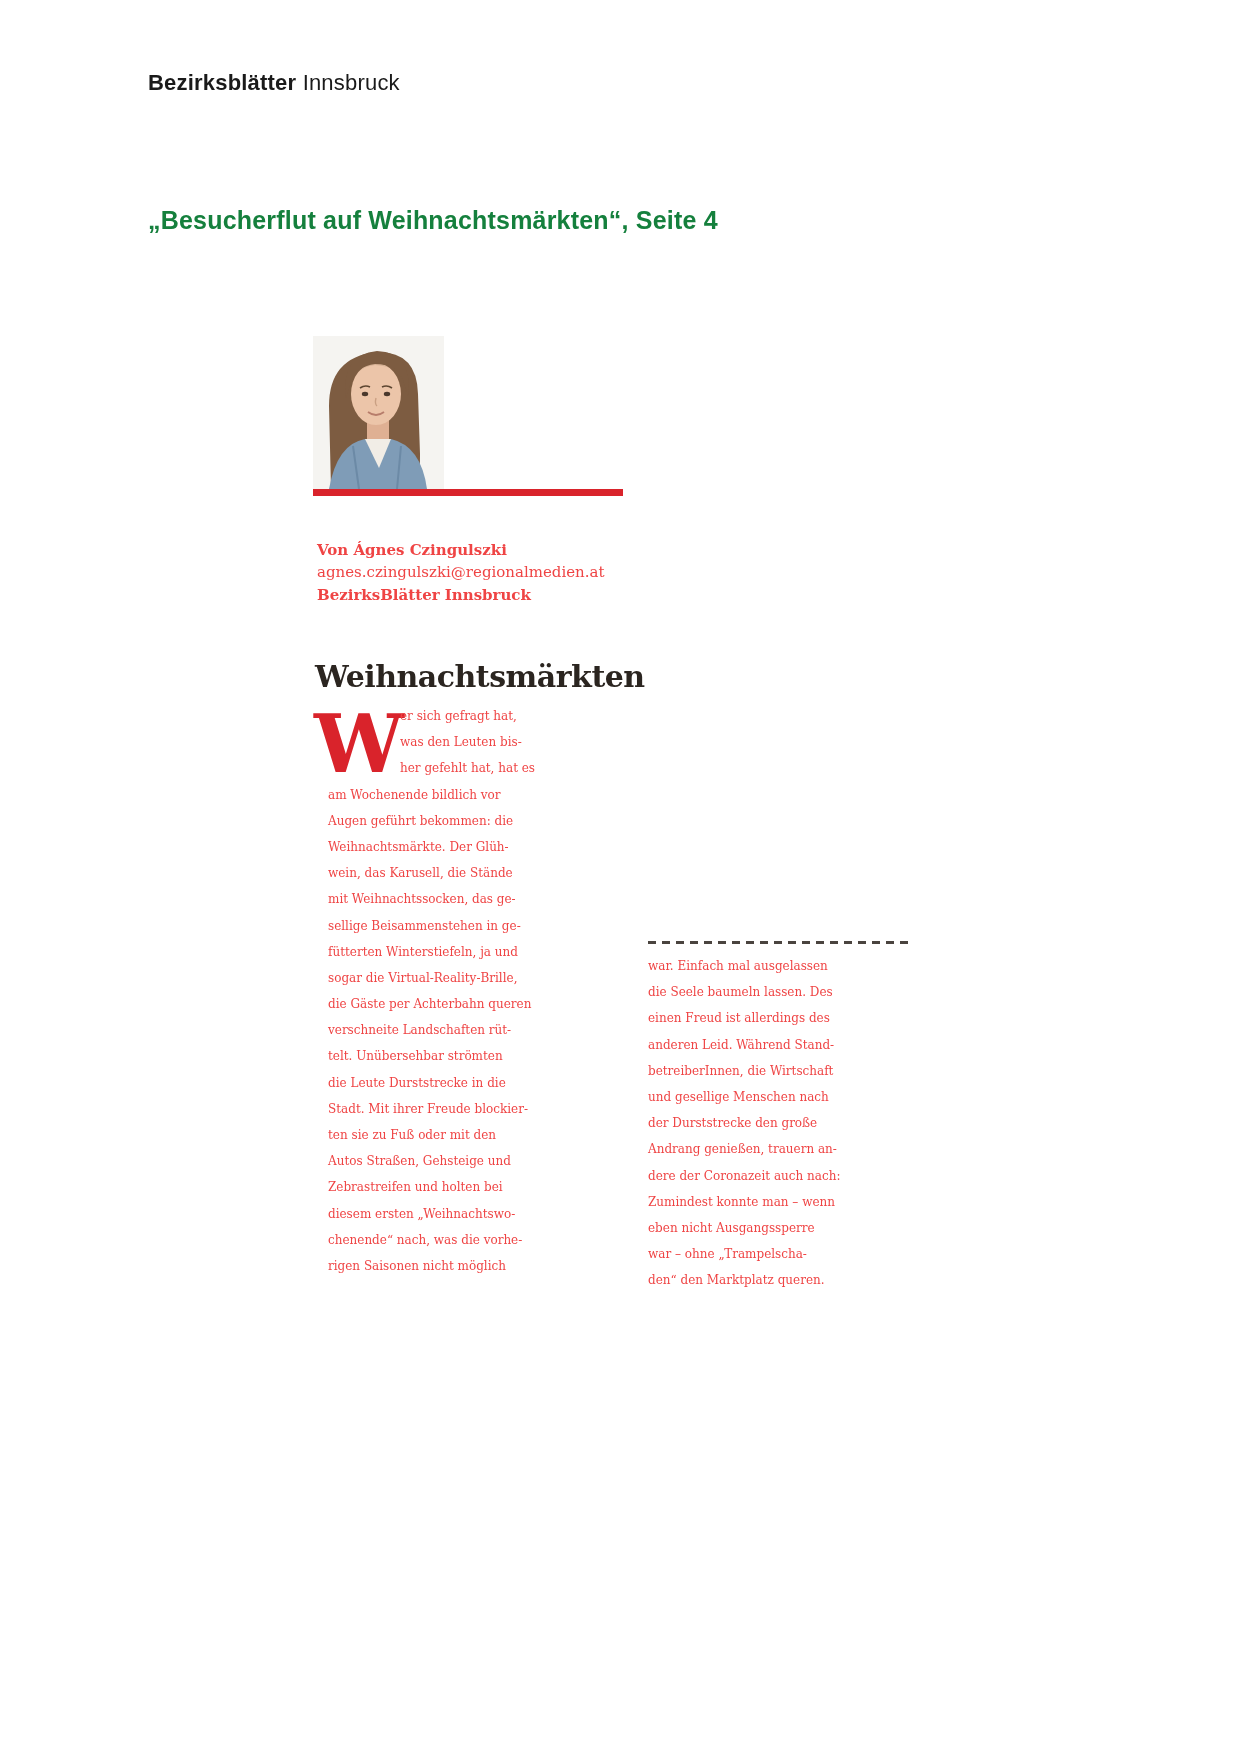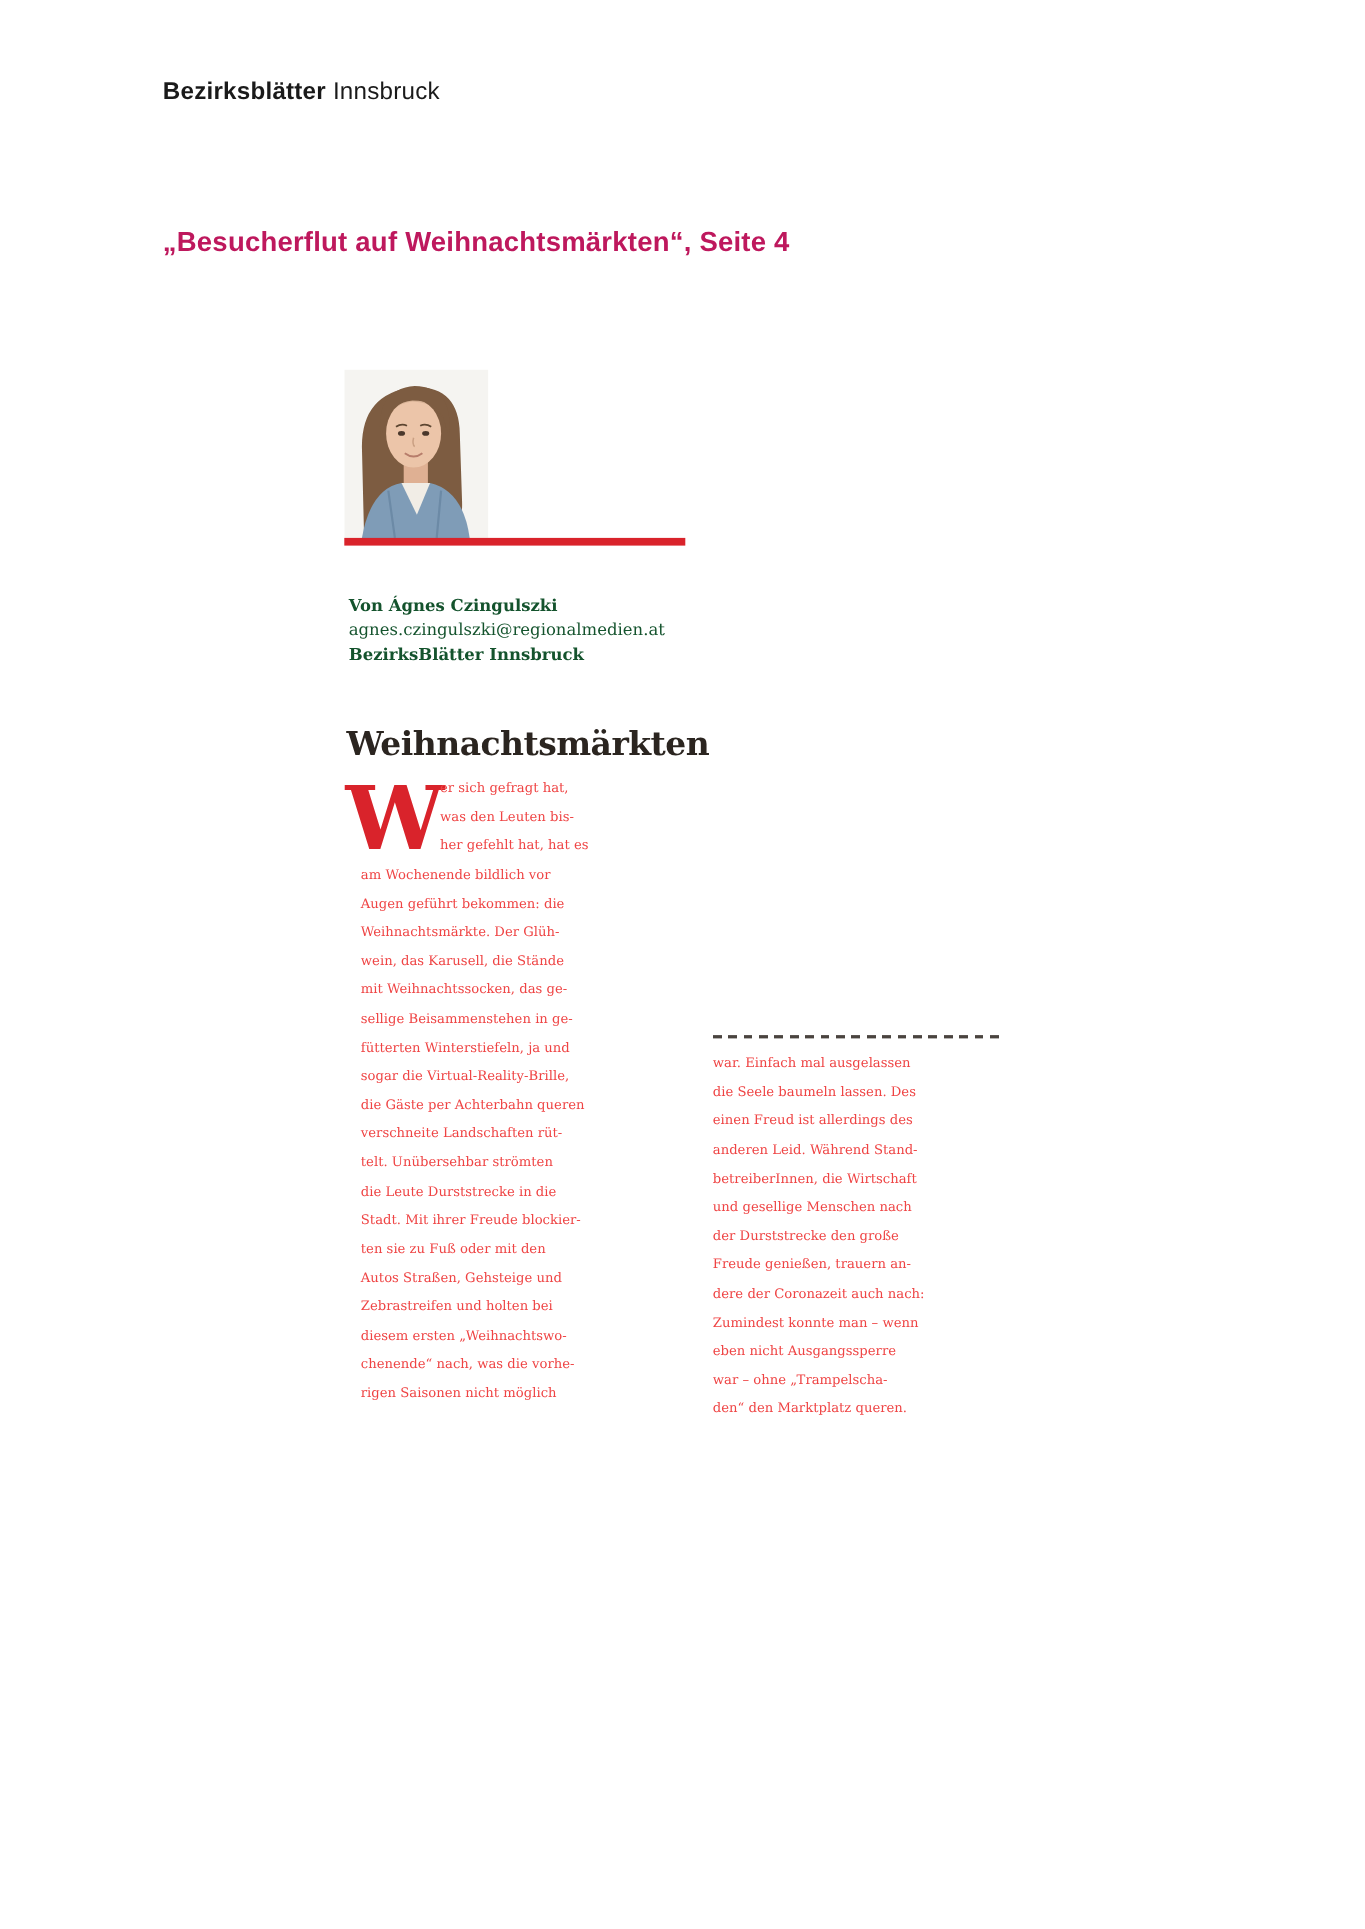--- a/index.html
+++ b/index.html
@@ -14,39 +14,39 @@
   }
   
   .doc-header{
     position:absolute;left:148px;top:70px;
     font-size:22px;letter-spacing:.2px;color:#1a1a1a;
   }
   .doc-header .b{font-weight:bold;}
   
   .headline{
     position:absolute;left:148px;top:206px;margin:0;
-    font-size:25px;font-weight:bold;color:#be185d;letter-spacing:.2px;
+    font-size:25px;font-weight:bold;color:#15803d;letter-spacing:.2px;
   }
   
   .clip{position:absolute;left:0;top:0;width:100%;height:100%;}
   .photo{position:absolute;left:313px;top:336px;width:131px;height:153px;}
   .redbar{
     position:absolute;left:313px;top:489px;width:310px;height:7px;
     background:var(--accent,#d9232b);
   }
   .kicker{
     position:absolute;left:316px;top:499px;
     font-family:"DejaVu Serif", serif;
     font-weight:bold;font-size:30px;letter-spacing:3px;
     color:var(--accent,#d9232b);
   }
   .meta{
     position:absolute;left:317px;
     font-family:"DejaVu Serif", serif;
-    font-size:15px;color:#14532d;
+    font-size:15px;color:#ef4444;
   }
   .byline{top:541px;font-weight:600;}
   .email{top:563px;text-align:center;}
   .publication{top:586px;font-weight:600;}
   .art-title{
     position:absolute;left:315px;top:624px;margin:0;
     font-family:"DejaVu Serif", serif;
     font-size:30px;line-height:35px;font-weight:bold;
     color:#2b2520;letter-spacing:-.5px;white-space:nowrap;
   }
@@ -157,21 +157,21 @@
     <div class="col col2">
       <div class="clipped"></div>
       <div>
           <div class="tline">war. Einfach mal ausgelassen</div>
           <div class="tline">die Seele baumeln lassen. Des</div>
           <div class="tline">einen Freud ist allerdings des</div>
           <div class="tline">anderen Leid. Während Stand-</div>
           <div class="tline">betreiberInnen, die Wirtschaft</div>
           <div class="tline">und gesellige Menschen nach</div>
           <div class="tline">der Durststrecke den große</div>
-          <div class="tline">Freude genießen, trauern an-</div>
+          <div class="tline">Andrang genießen, trauern an-</div>
           <div class="tline">dere der Coronazeit auch nach:</div>
           <div class="tline">Zumindest konnte man – wenn</div>
           <div class="tline">eben nicht Ausgangssperre</div>
           <div class="tline">war – ohne „Trampelscha-</div>
           <div class="tline">den“ den Marktplatz queren.</div>
         </div>
     </div>
 
   </div>
 

